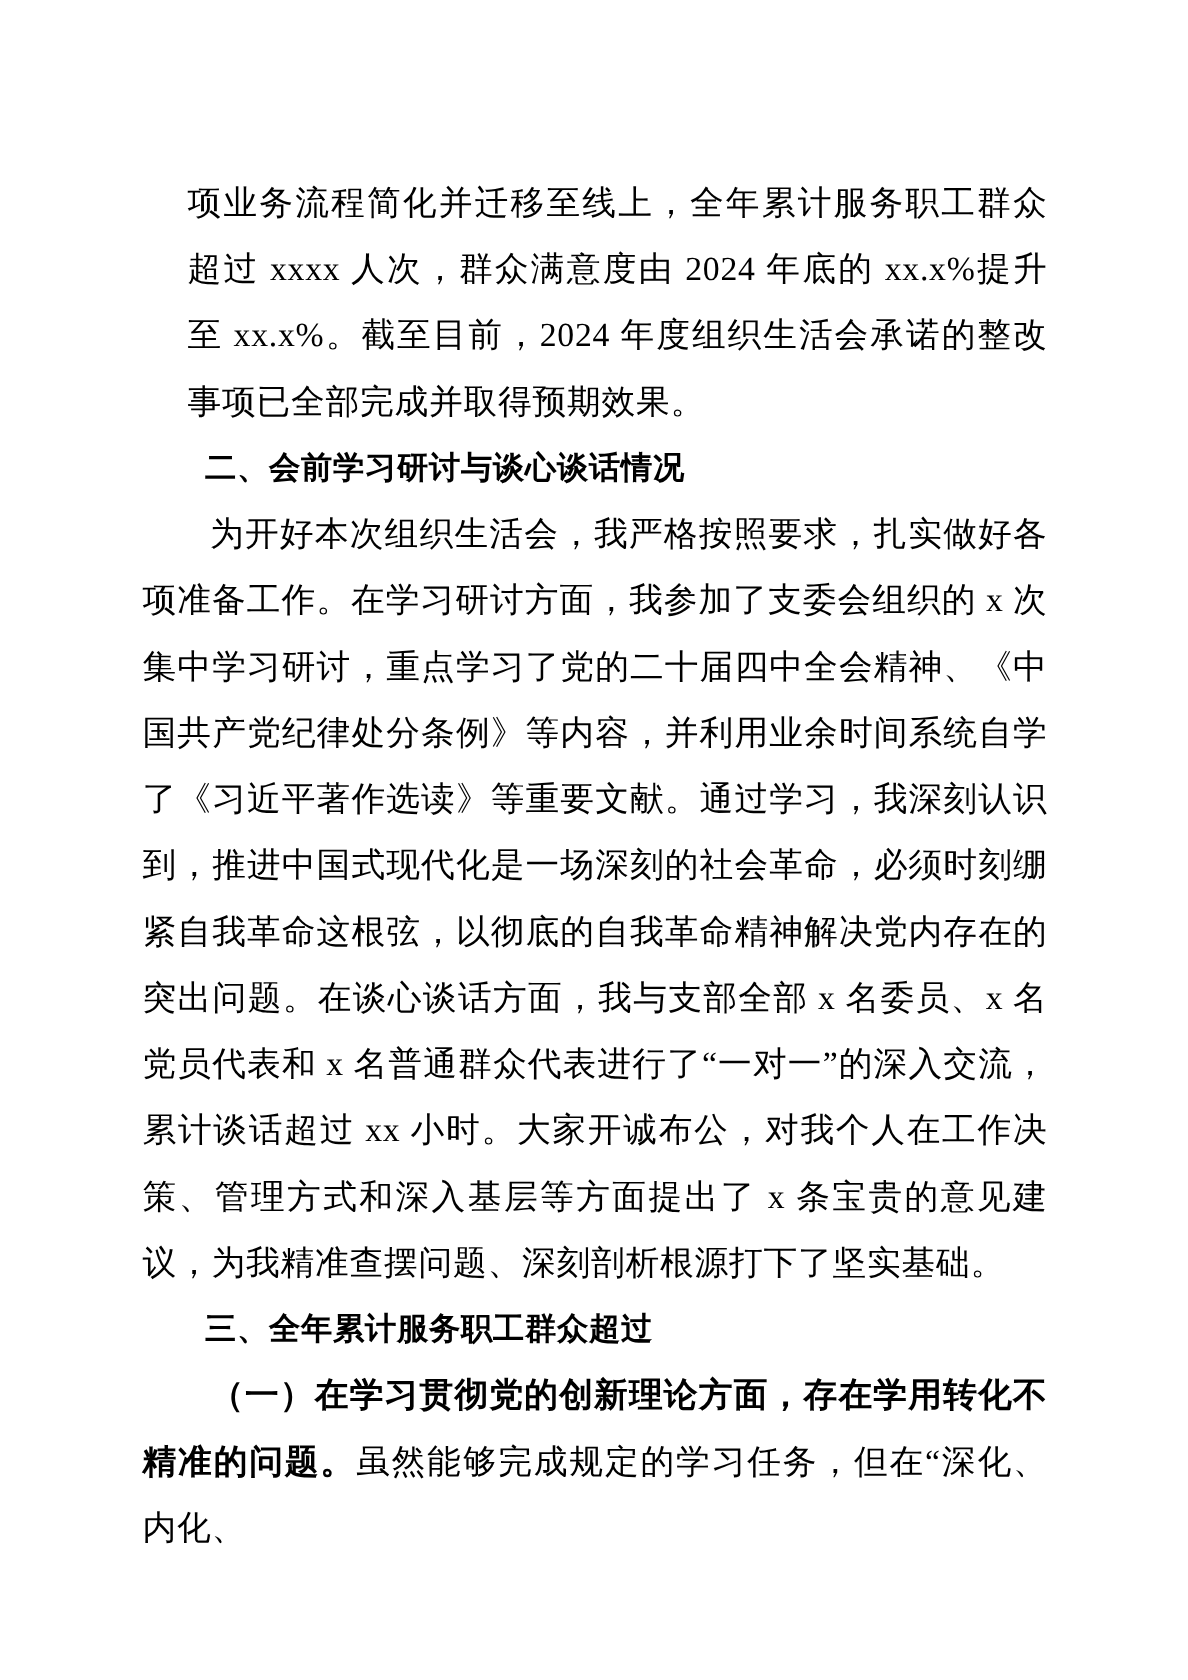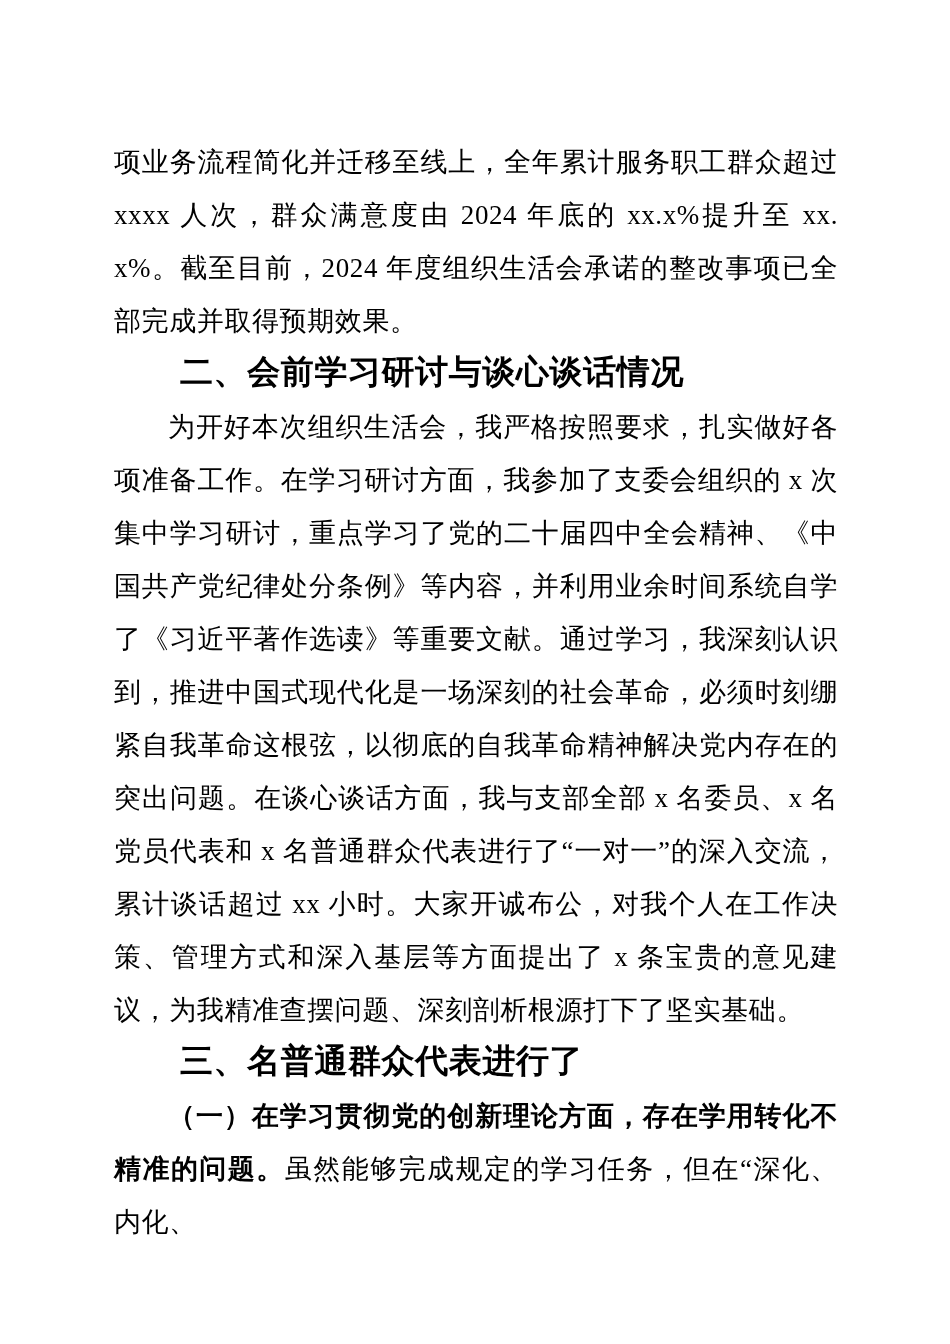--- a/index.html
+++ b/index.html
@@ -21,44 +21,45 @@
   }
   .para {
     margin: 0;
     text-align: justify;
     text-justify: inter-ideograph;
     text-indent: 2em;
     word-break: break-all;
   }
   .para.no-indent {
     text-indent: 0;
+    margin-left: 36px;
   }
   .heading {
     margin: 0;
-    font-size: 33px;
+    font-size: 25px;
     line-height: 53px;
     font-weight: bold;
-    font-family: Liberation Mono, monospace;
+    font-family: Liberation Serif, serif;
     text-indent: 2em;
     letter-spacing: 0.6px;
   }
   .bold-lead {
     font-weight: bold;
     font-family: Liberation Serif, serif;
   }
 </style>
 </head>
 <body>
 
 <div class="page">
 
   <p class="para no-indent">项业务流程简化并迁移至线上，全年累计服务职工群众超过 xxxx 人次，群众满意度由 2024 年底的 xx.x%提升至 xx.x%。截至目前，2024 年度组织生活会承诺的整改事项已全部完成并取得预期效果。</p>
 
   <h2 class="heading">二、会前学习研讨与谈心谈话情况</h2>
 
   <p class="para">为开好本次组织生活会，我严格按照要求，扎实做好各项准备工作。在学习研讨方面，我参加了支委会组织的 x 次集中学习研讨，重点学习了党的二十届四中全会精神、《中国共产党纪律处分条例》等内容，并利用业余时间系统自学了《习近平著作选读》等重要文献。通过学习，我深刻认识到，推进中国式现代化是一场深刻的社会革命，必须时刻绷紧自我革命这根弦，以彻底的自我革命精神解决党内存在的突出问题。在谈心谈话方面，我与支部全部 x 名委员、x 名党员代表和 x 名普通群众代表进行了“一对一”的深入交流，累计谈话超过 xx 小时。大家开诚布公，对我个人在工作决策、管理方式和深入基层等方面提出了 x 条宝贵的意见建议，为我精准查摆问题、深刻剖析根源打下了坚实基础。</p>
 
-  <h2 class="heading">三、名普通群众代表进行了</h2>
+  <h2 class="heading">三、全年累计服务职工群众超过</h2>
 
 
   <p class="para"><span class="bold-lead">（一）在学习贯彻党的创新理论方面，存在学用转化不精准的问题。</span><span>虽然能够完成规定的学习任务，但在“深化、内化、</span></p>
 
 </div>
 
 </body></html>

